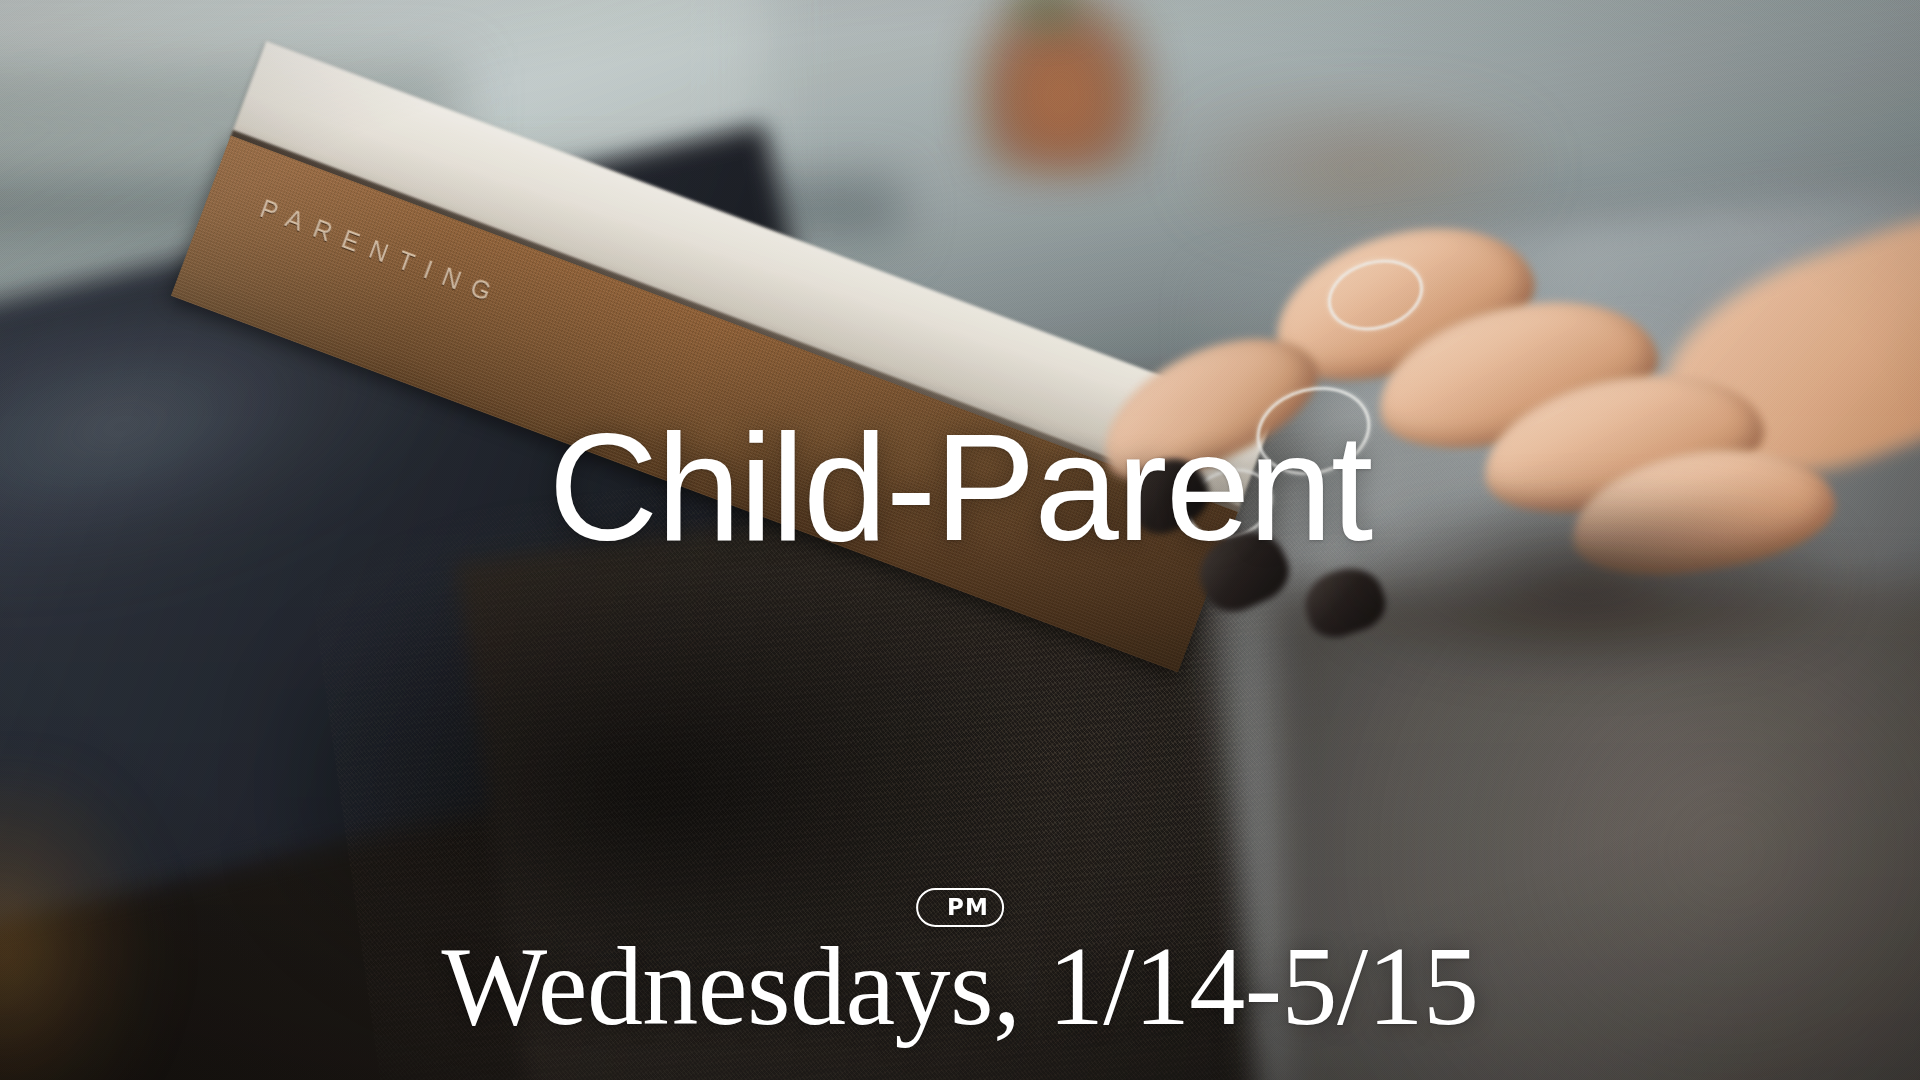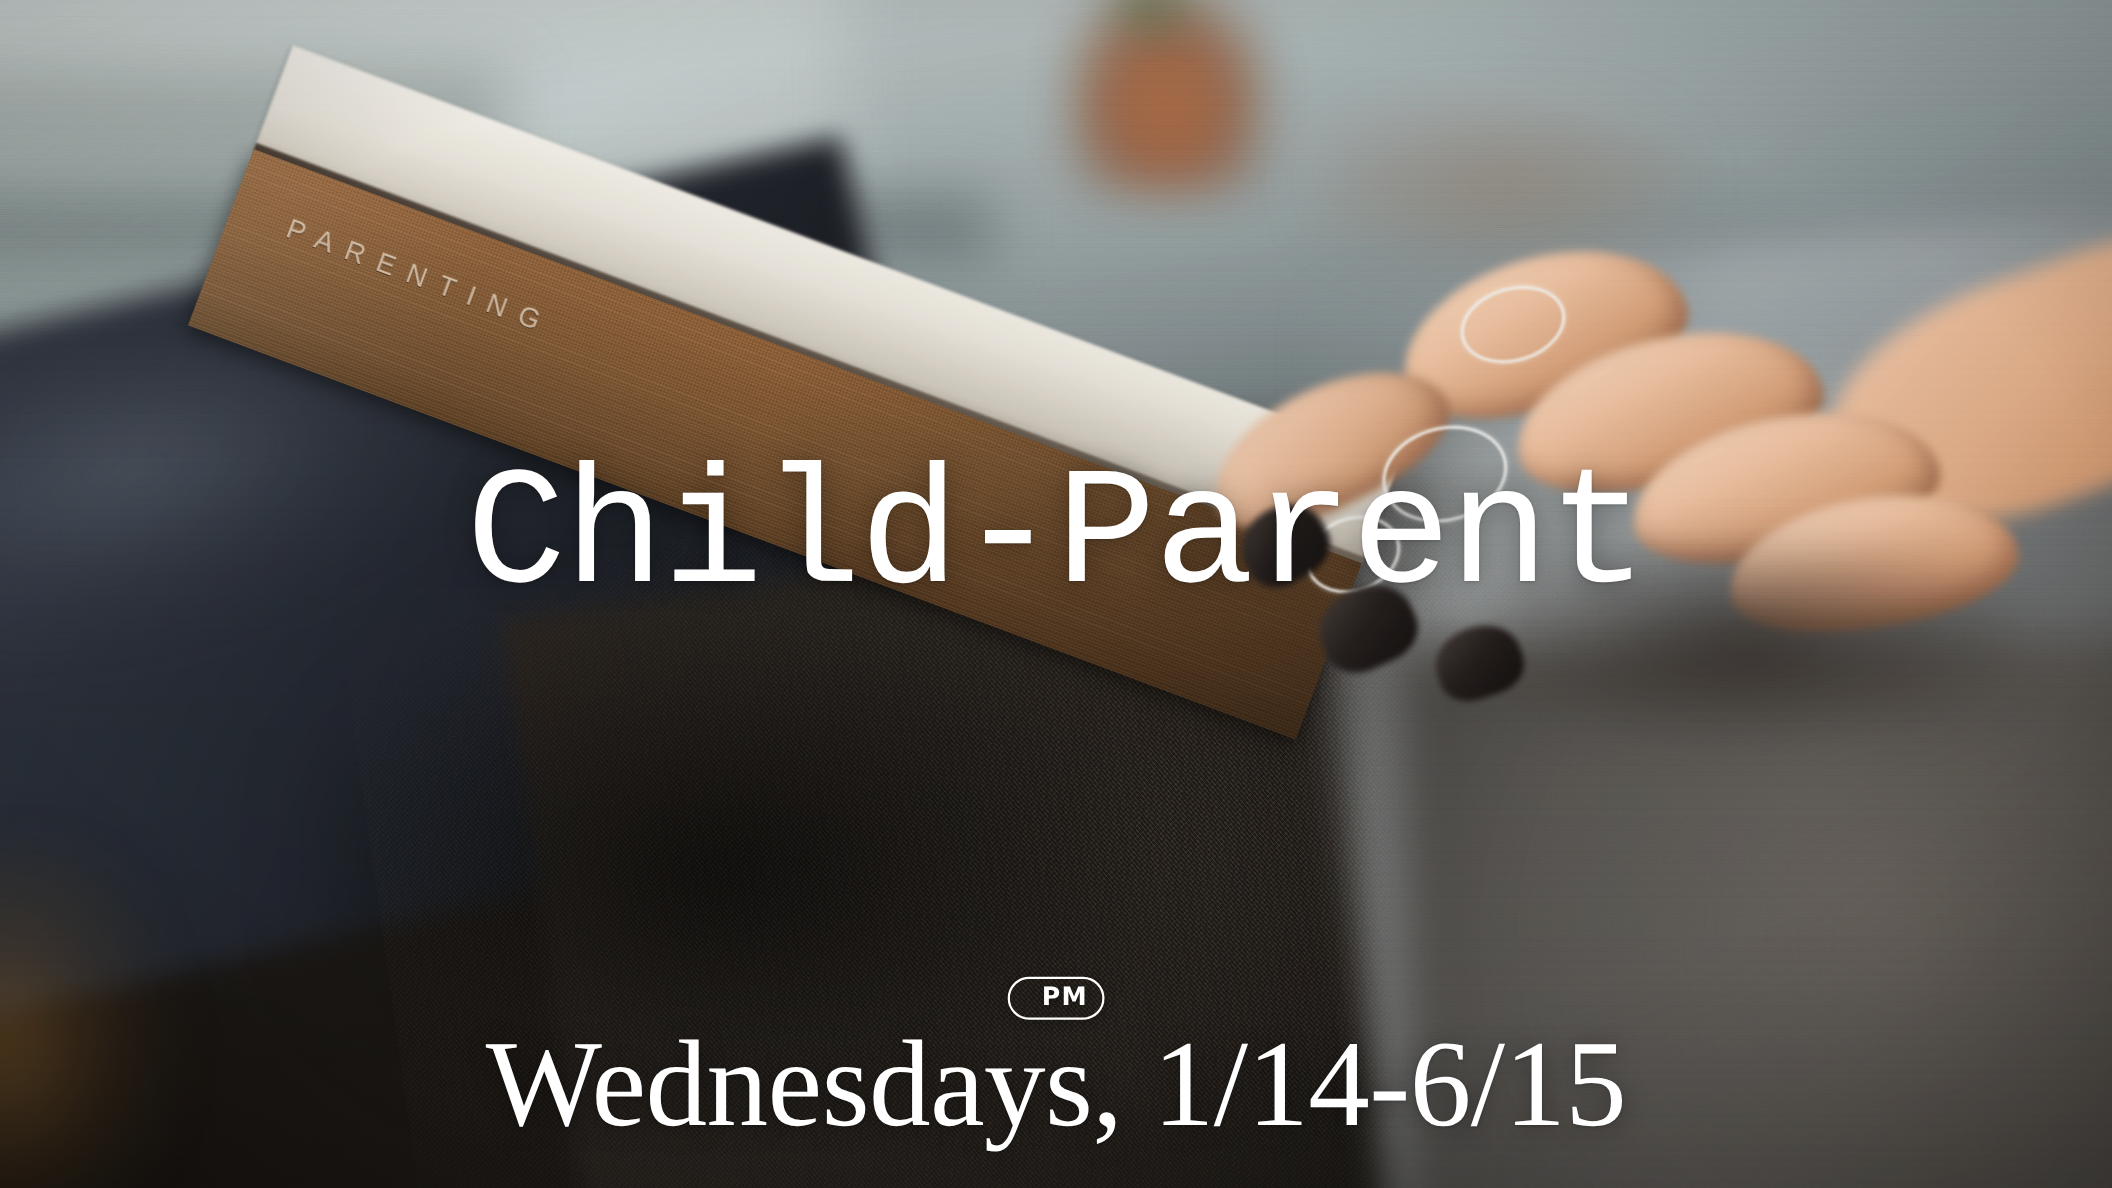--- a/index.html
+++ b/index.html
@@ -342,21 +342,21 @@
     align-items:center;
     text-align:center;
     color:#ffffff;
   }
 
   .headline {
     position:absolute;
     left:50%; top:415px;
     transform:translateX(-50%);
     width:1820px;
-    font-family:Liberation Mono, monospace;
+    font-family:Liberation Sans, sans-serif;
     font-weight:400;
     font-size:152px;
     line-height:.955;
     letter-spacing:-0.012em;
     color:#ffffff;
     text-shadow:0 2px 26px rgba(0,0,0,.34), 0 1px 3px rgba(0,0,0,.22);
   }
   .headline .l1 { display:block; }
   .headline .l2 { display:block; }
 
@@ -467,16 +467,16 @@
   <div class="overlay">
 
     <h1 class="headline">
       <span class="l1">Child-Parent</span>
     </h1>
 
     <div class="timerow">
       <span class="ampm">PM</span>
     </div>
 
-    <div class="dateline">Wednesdays, 1/14-6/15</div>
+    <div class="dateline">Wednesdays, 1/14-5/15</div>
 
   </div>
 </div>
 
 </body></html>

